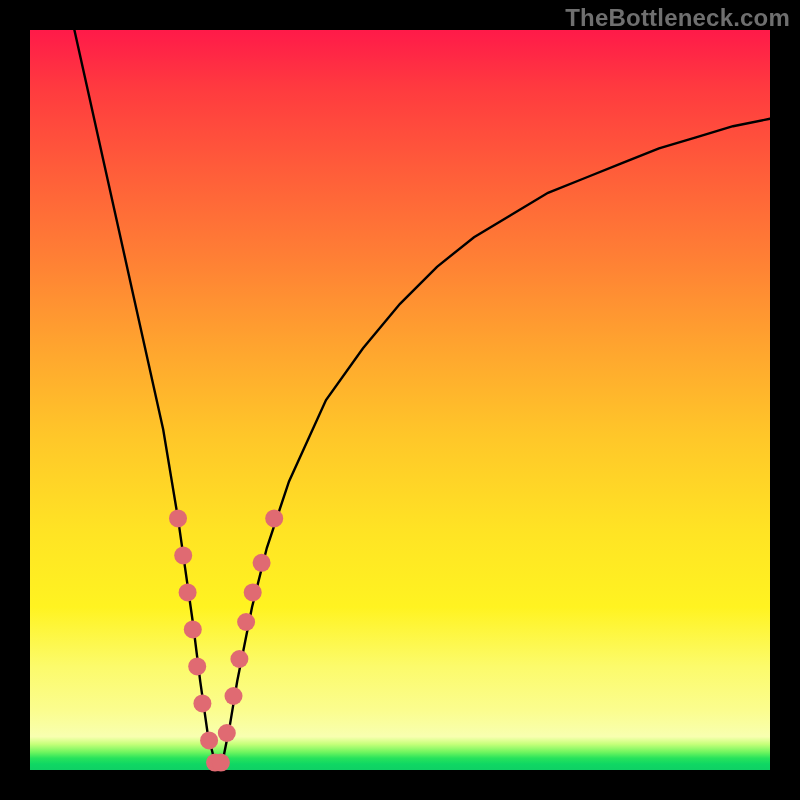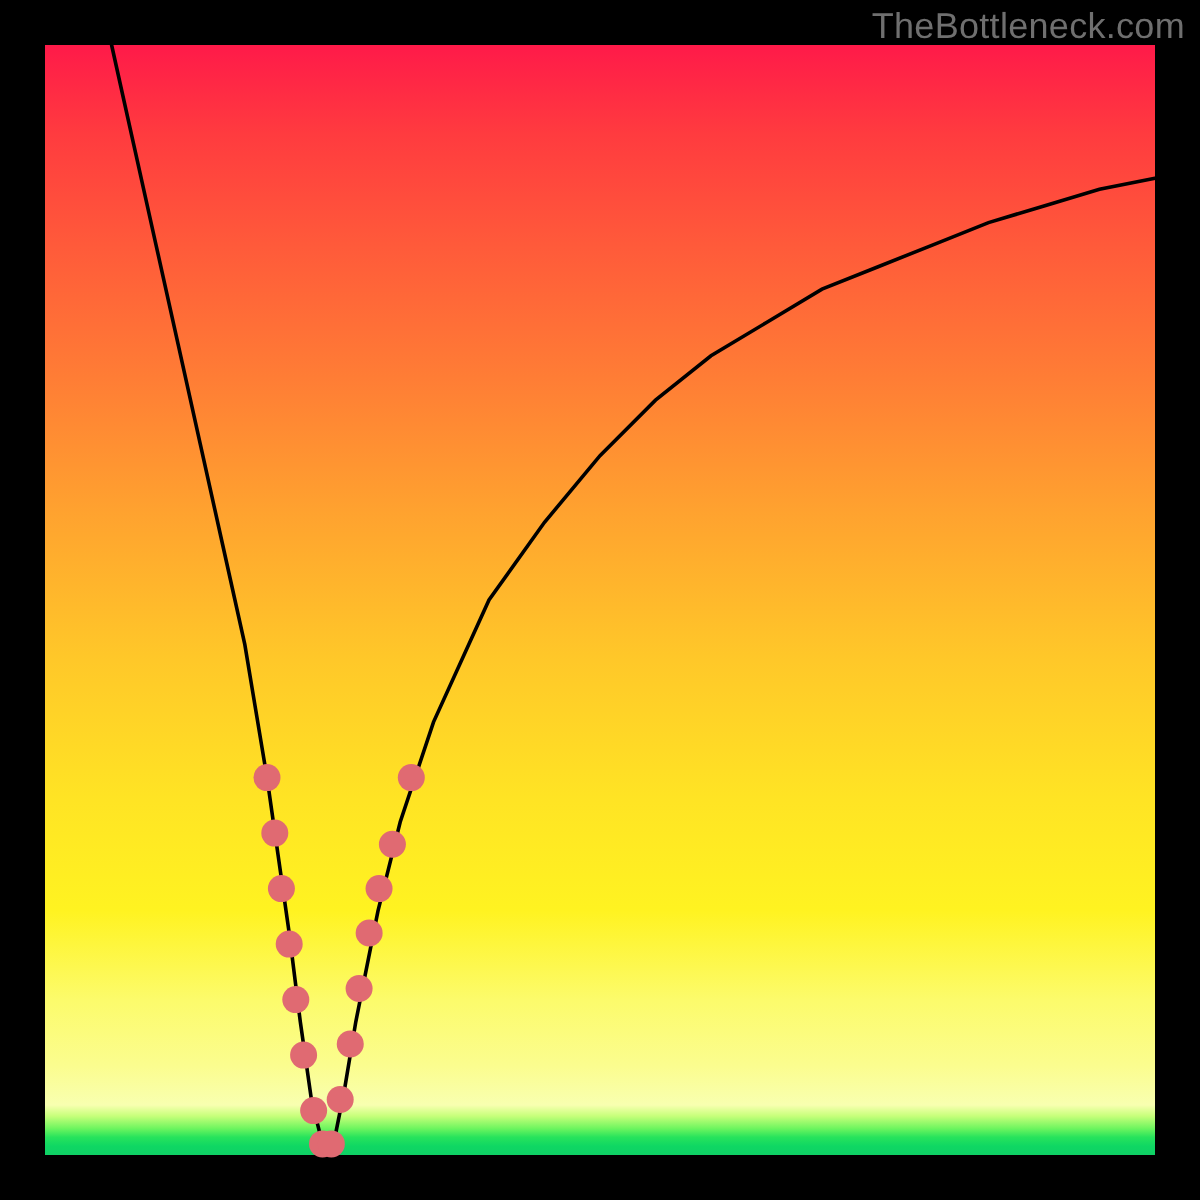--- a/index.html
+++ b/index.html
@@ -45,21 +45,21 @@
       #0fd763 99.2%,
       #0fd065 100%
     );
   }
   .watermark {
     position: absolute;
     top: 4px;
     right: 10px;
     color: #6f6f6f;
     font-size: 24px;
-    font-weight: 400;
+    font-weight: 700;
     letter-spacing: 0.2px;
     user-select: none;
   }
   svg.curve {
     position: absolute;
     left: 0;
     top: 0;
     width: 740px;
     height: 740px;
     overflow: visible;

